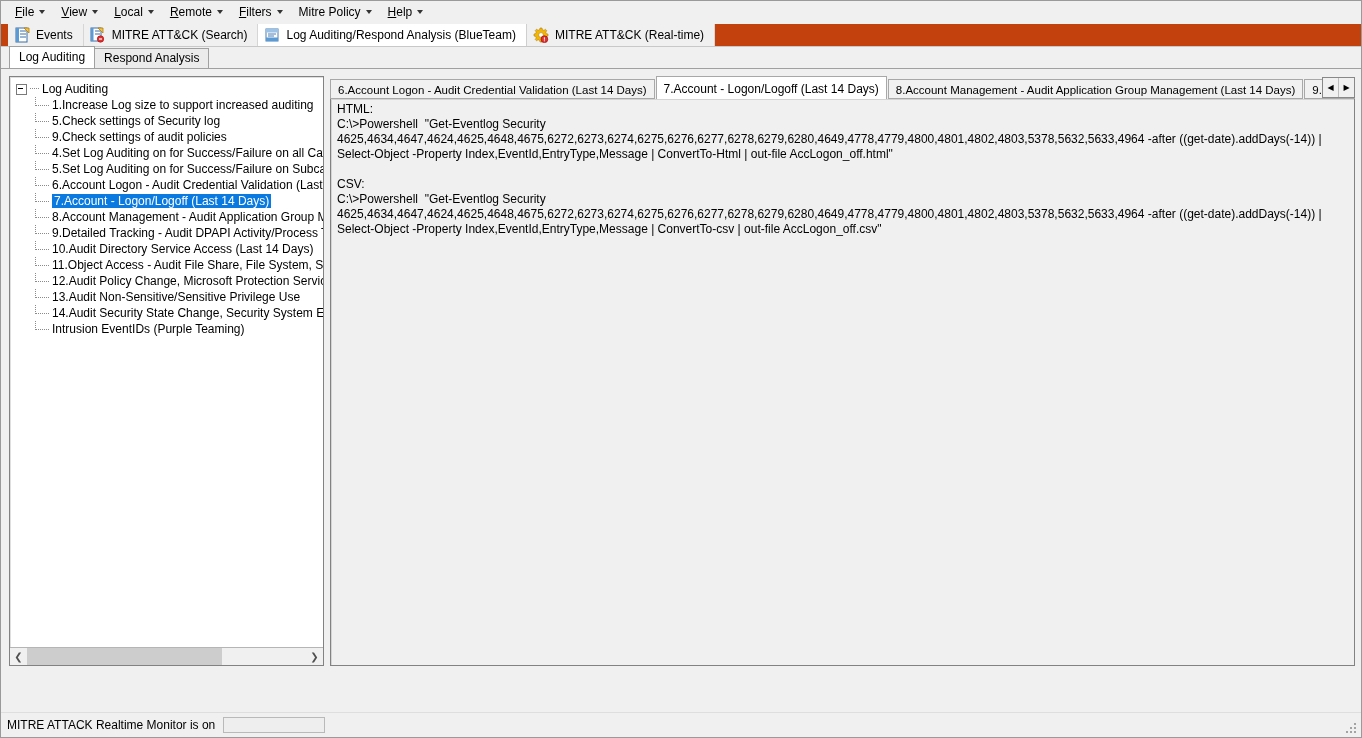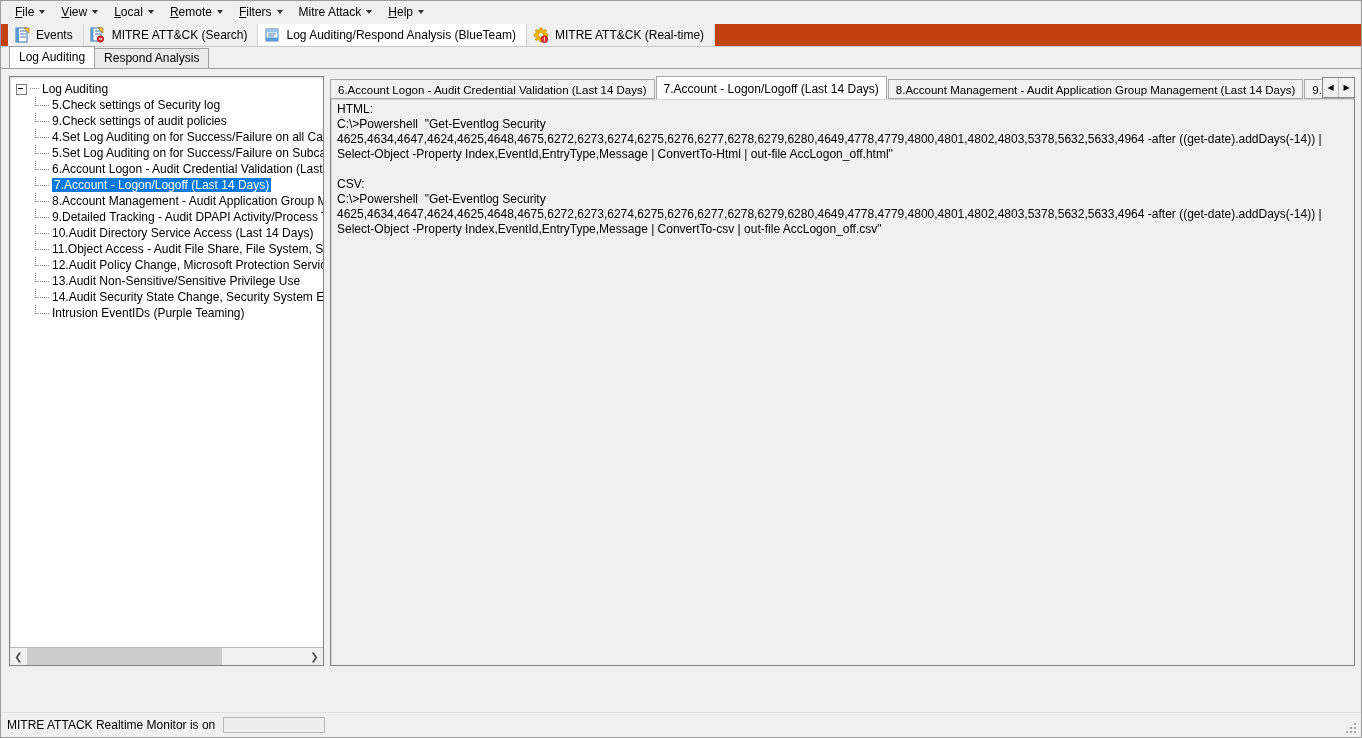--- a/index.html
+++ b/index.html
@@ -289,21 +289,21 @@
     </div>
     <div class="menu-item">
       <span class="mlabel"><u>R</u>emote</span>
       <span class="caret-down"></span>
     </div>
     <div class="menu-item">
       <span class="mlabel"><u>F</u>ilters</span>
       <span class="caret-down"></span>
     </div>
     <div class="menu-item">
-      <span class="mlabel">Mitre Attack</span>
+      <span class="mlabel">Mitre Policy</span>
       <span class="caret-down"></span>
     </div>
     <div class="menu-item">
       <span class="mlabel"><u>H</u>elp</span>
       <span class="caret-down"></span>
     </div>
   </div>
 
   <div class="toolbar-tabs">
     <div class="tt">
@@ -369,20 +369,24 @@
     <div class="tree-panel">
       <div class="tree-inner">
         <div class="tree-root">
           <span class="expander"></span>
           <span class="dotline"></span>
           <span>Log Auditing</span>
         </div>
 
         <div class="tree-item">
             <span class="elbow"></span>
+            <span class="lbl">1.Increase Log size to support increased auditing</span>
+          </div>
+        <div class="tree-item">
+            <span class="elbow"></span>
             <span class="lbl">5.Check settings of Security log</span>
           </div>
         <div class="tree-item">
             <span class="elbow"></span>
             <span class="lbl">9.Check settings of audit policies</span>
           </div>
         <div class="tree-item">
             <span class="elbow"></span>
             <span class="lbl">4.Set Log Auditing on for Success/Failure on all Categories</span>
           </div>

